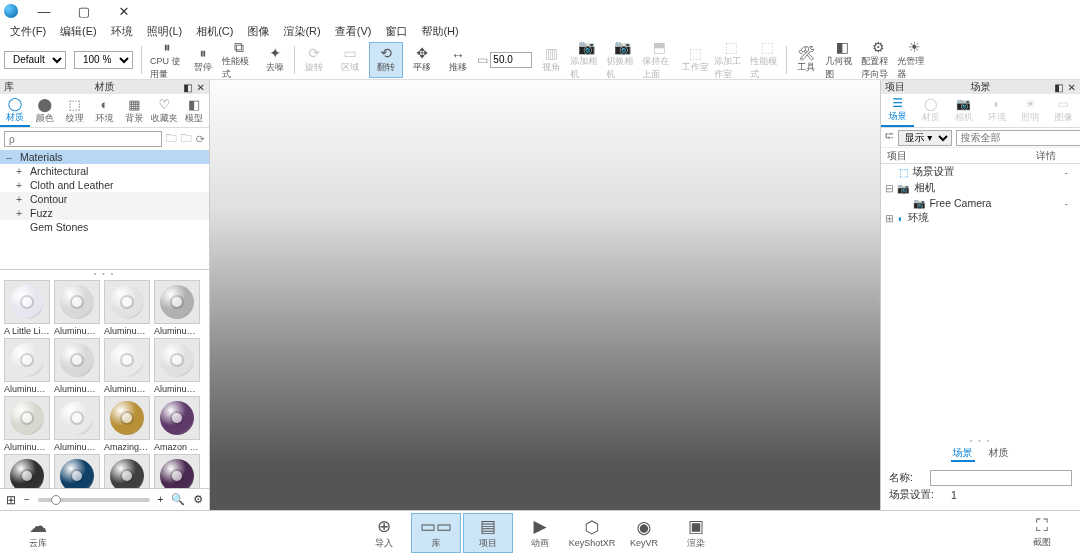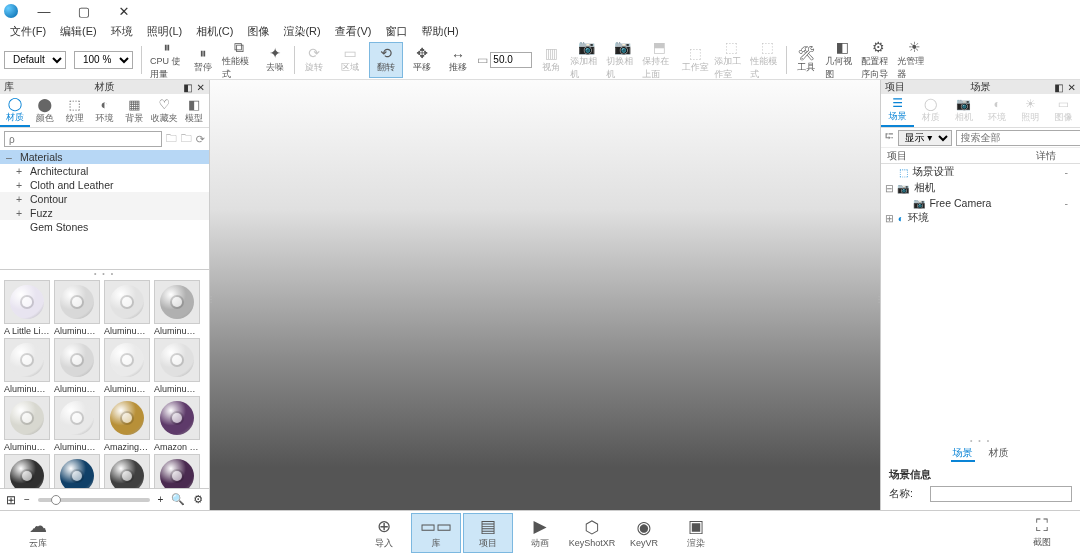--- a/index.html
+++ b/index.html
@@ -492,24 +492,27 @@
           <span class="node-icon">◐</span>
           <span>环境</span>
         </div>
       </div>
     <div class="resize-handle">• • •</div>
     <div class="mode-tabs">
       <div class="mt active">场景</div>
       <div class="mt">材质</div>
     </div>
     <div class="scene-info">
-      <div class="si-title">场景信息</div>
       <div class="si-row">
         <label>名称:</label>
         <input value="" style="">
+      </div>
+      <div class="si-row">
+        <label style="width:56px;">场景设置:</label>
+        <span>1</span>
       </div>
     </div>
   </div>
 </div>
 
 <div class="bottombar">
   <div class="bottom-left">
     <span class="bl-icon">☁</span>
     <span>云库</span>
   </div>

